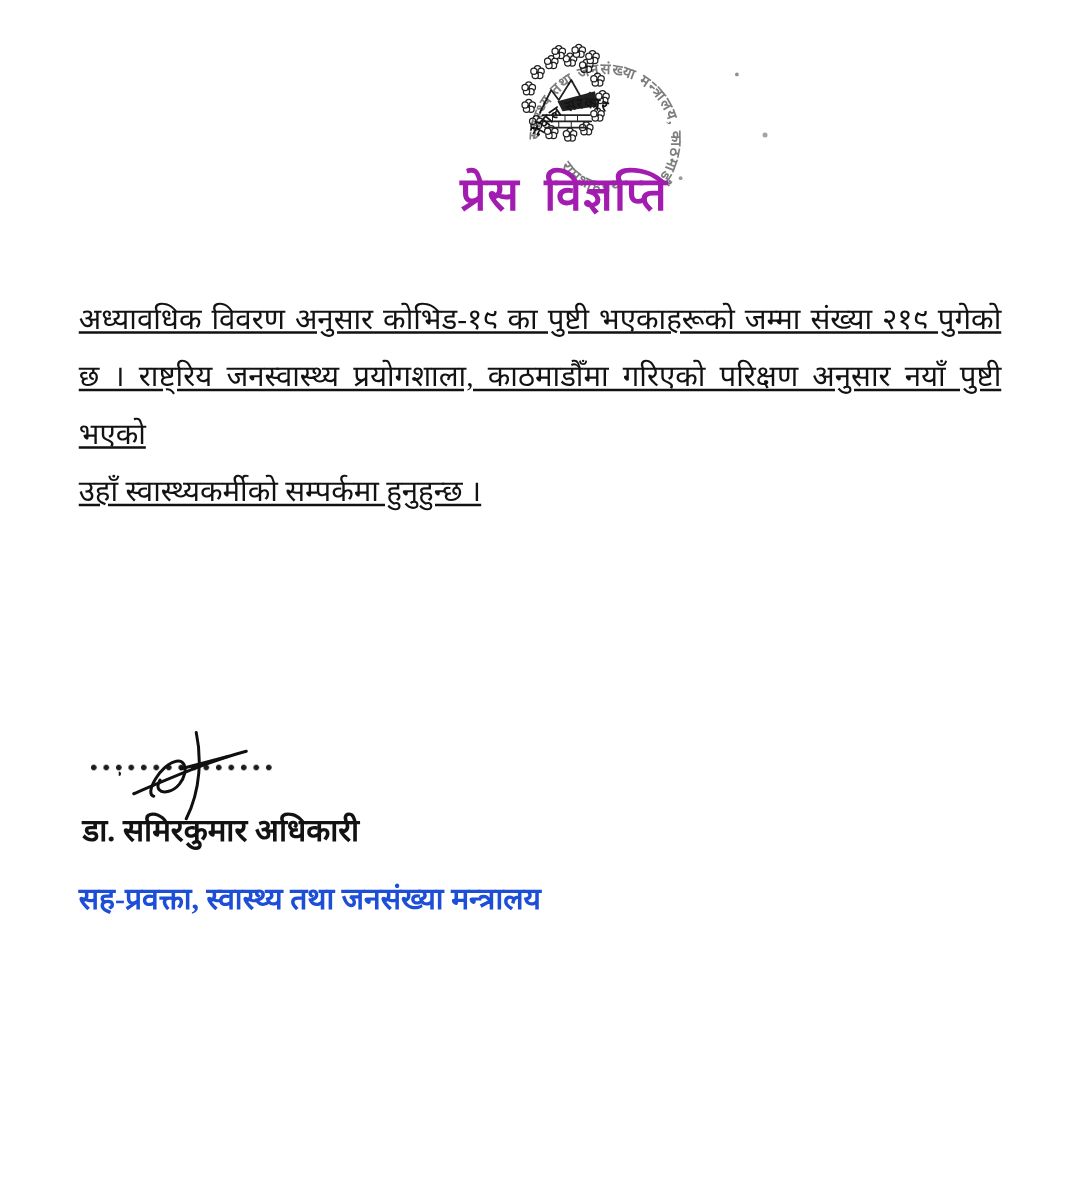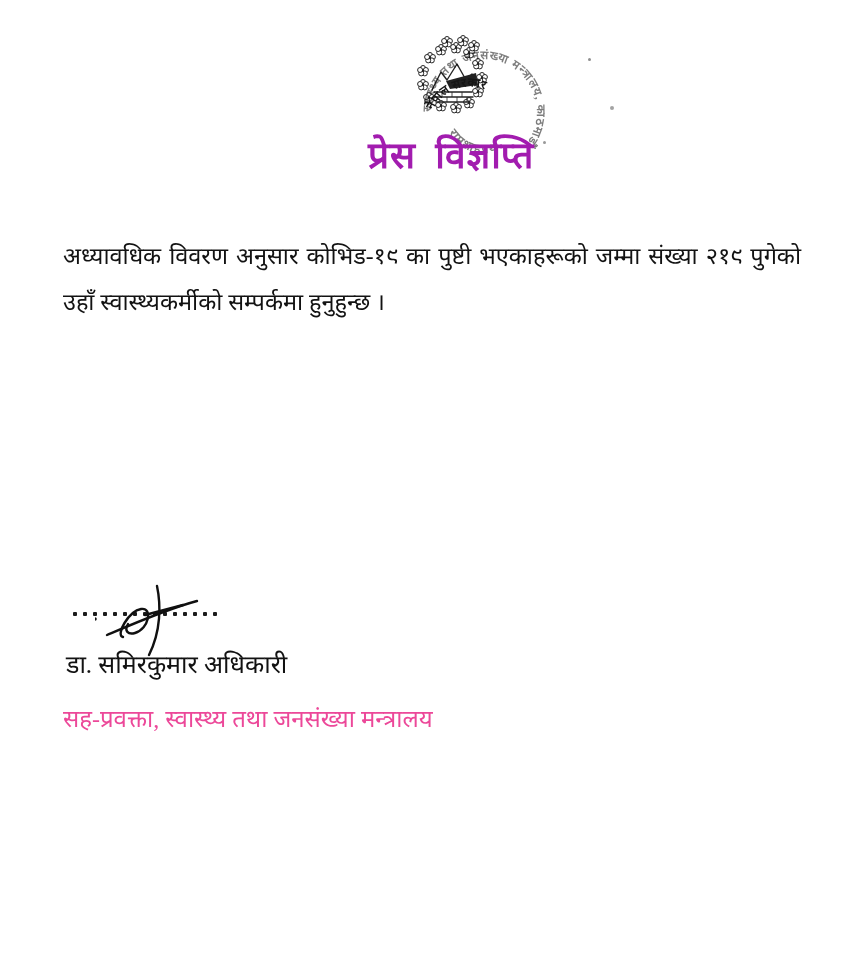--- a/index.html
+++ b/index.html
@@ -26,32 +26,32 @@
   .doc-title{
     position:absolute;left:368px;top:128px;
     font-size:37px;font-weight:700;letter-spacing:1px;word-spacing:9px;
     color:#a21caf;
   }
   
   .body-text{
     position:absolute;left:63px;top:233px;width:738px;
     font-size:23.5px;line-height:46px;color:#121212;
   }
-  .body-line{text-align:justify;text-align-last:justify;}
+  .body-line{text-align:justify;text-align-last:justify;text-decoration:underline;}
   .body-line.last{text-align:center;text-align-last:left;}
   
   .sig-dots{
     position:absolute;left:72px;top:611px;width:150px;height:6px;
     background-image:radial-gradient(circle at 3px 3px,#1c1c1c 2px,transparent 2.5px);
     background-size:10px 6px;background-repeat:repeat-x;
   }
   .sig-scribble{position:absolute;left:95px;top:583px;width:140px;height:78px;}
   .sig-scribble path{stroke:#101010;stroke-width:2.4;fill:none;stroke-linecap:round;}
-  .sig-name{position:absolute;left:66px;top:646px;font-size:25px;font-weight:400;color:#121212;}
-  .sig-designation{position:absolute;left:63px;top:701px;font-size:24px;font-weight:400;color:#ec4899;}
+  .sig-name{position:absolute;left:66px;top:646px;font-size:25px;font-weight:700;color:#121212;}
+  .sig-designation{position:absolute;left:63px;top:701px;font-size:24px;font-weight:700;color:#1d4ed8;}
   .sig-updated{position:absolute;left:63px;top:754px;font-size:24px;font-weight:600;color:#121212;}
   
   .speck{position:absolute;border-radius:50%;background:#333;}
   .s1{left:588px;top:58px;width:3px;height:3px;opacity:.55;}
   .s2{left:610px;top:106px;width:4px;height:4px;opacity:.45;}
   .s3{left:543px;top:141px;width:3px;height:3px;opacity:.5;}
 </style>
 </head>
 <body>
 
@@ -112,20 +112,21 @@
       <text class="addr">
         <textPath href="#stampBottom" startOffset="22%">रामशाहपथ</textPath>
       </text>
     </g>
   </svg>
 
   <div class="doc-title">प्रेस विज्ञप्ति</div>
 
   <div class="body-text">
     <div class="body-line">अध्यावधिक विवरण अनुसार कोभिड-१९ का पुष्टी भएकाहरूको जम्मा संख्या २१९ पुगेको</div>
+    <div class="body-line">छ । राष्ट्रिय जनस्वास्थ्य प्रयोगशाला, काठमाडौँमा गरिएको परिक्षण अनुसार नयाँ पुष्टी भएको</div>
     <div class="body-line last">उहाँ स्वास्थ्यकर्मीको सम्पर्कमा हुनुहुन्छ ।</div>
   </div>
 
   <div class="sig-dots"></div>
   <svg class="sig-scribble" viewBox="0 0 140 78" aria-hidden="true">
     <path d="M 12,52 C 40,40 72,26 102,18"></path>
     <path d="M 28,54 C 20,52 34,28 46,26 C 58,24 54,46 40,50 C 33,52 29,48 33,41"></path>
     <path d="M 62,3 C 66,22 66,48 54,72"></path>
     <path d="M 50,32 L 88,22"></path>
     <circle cx="98,36" cy="36" r="1.8" fill="#101010"></circle>

